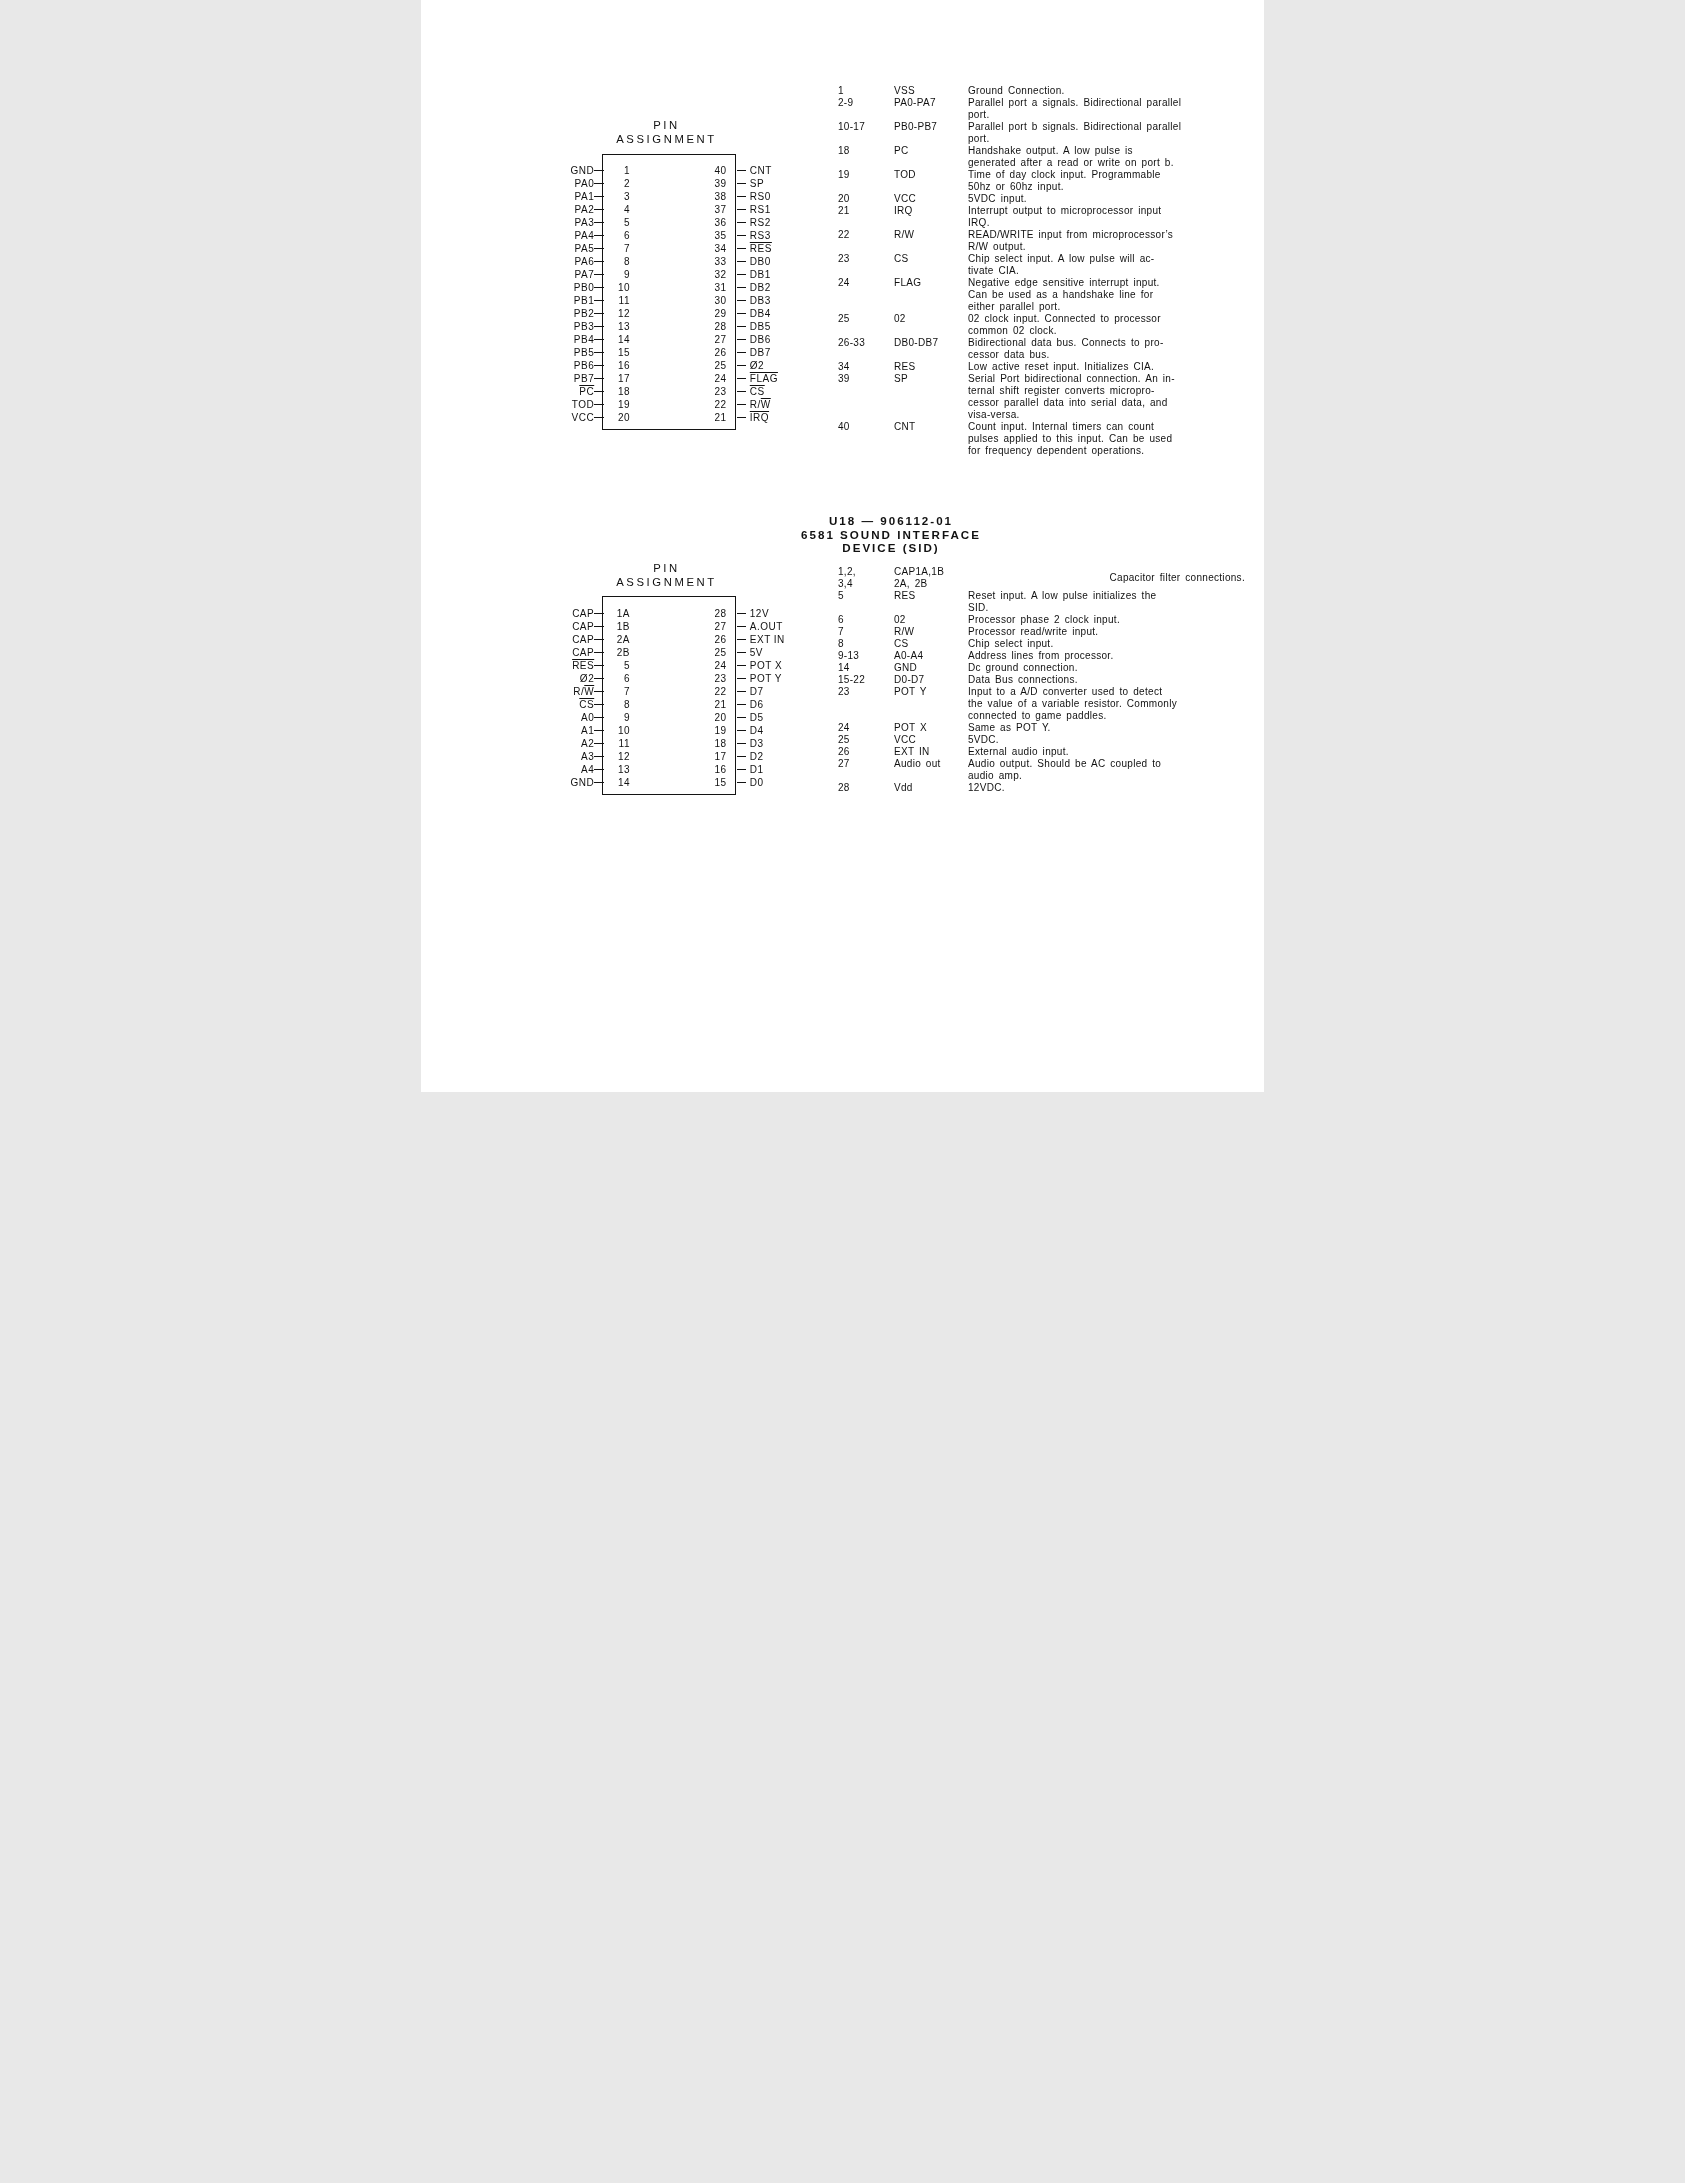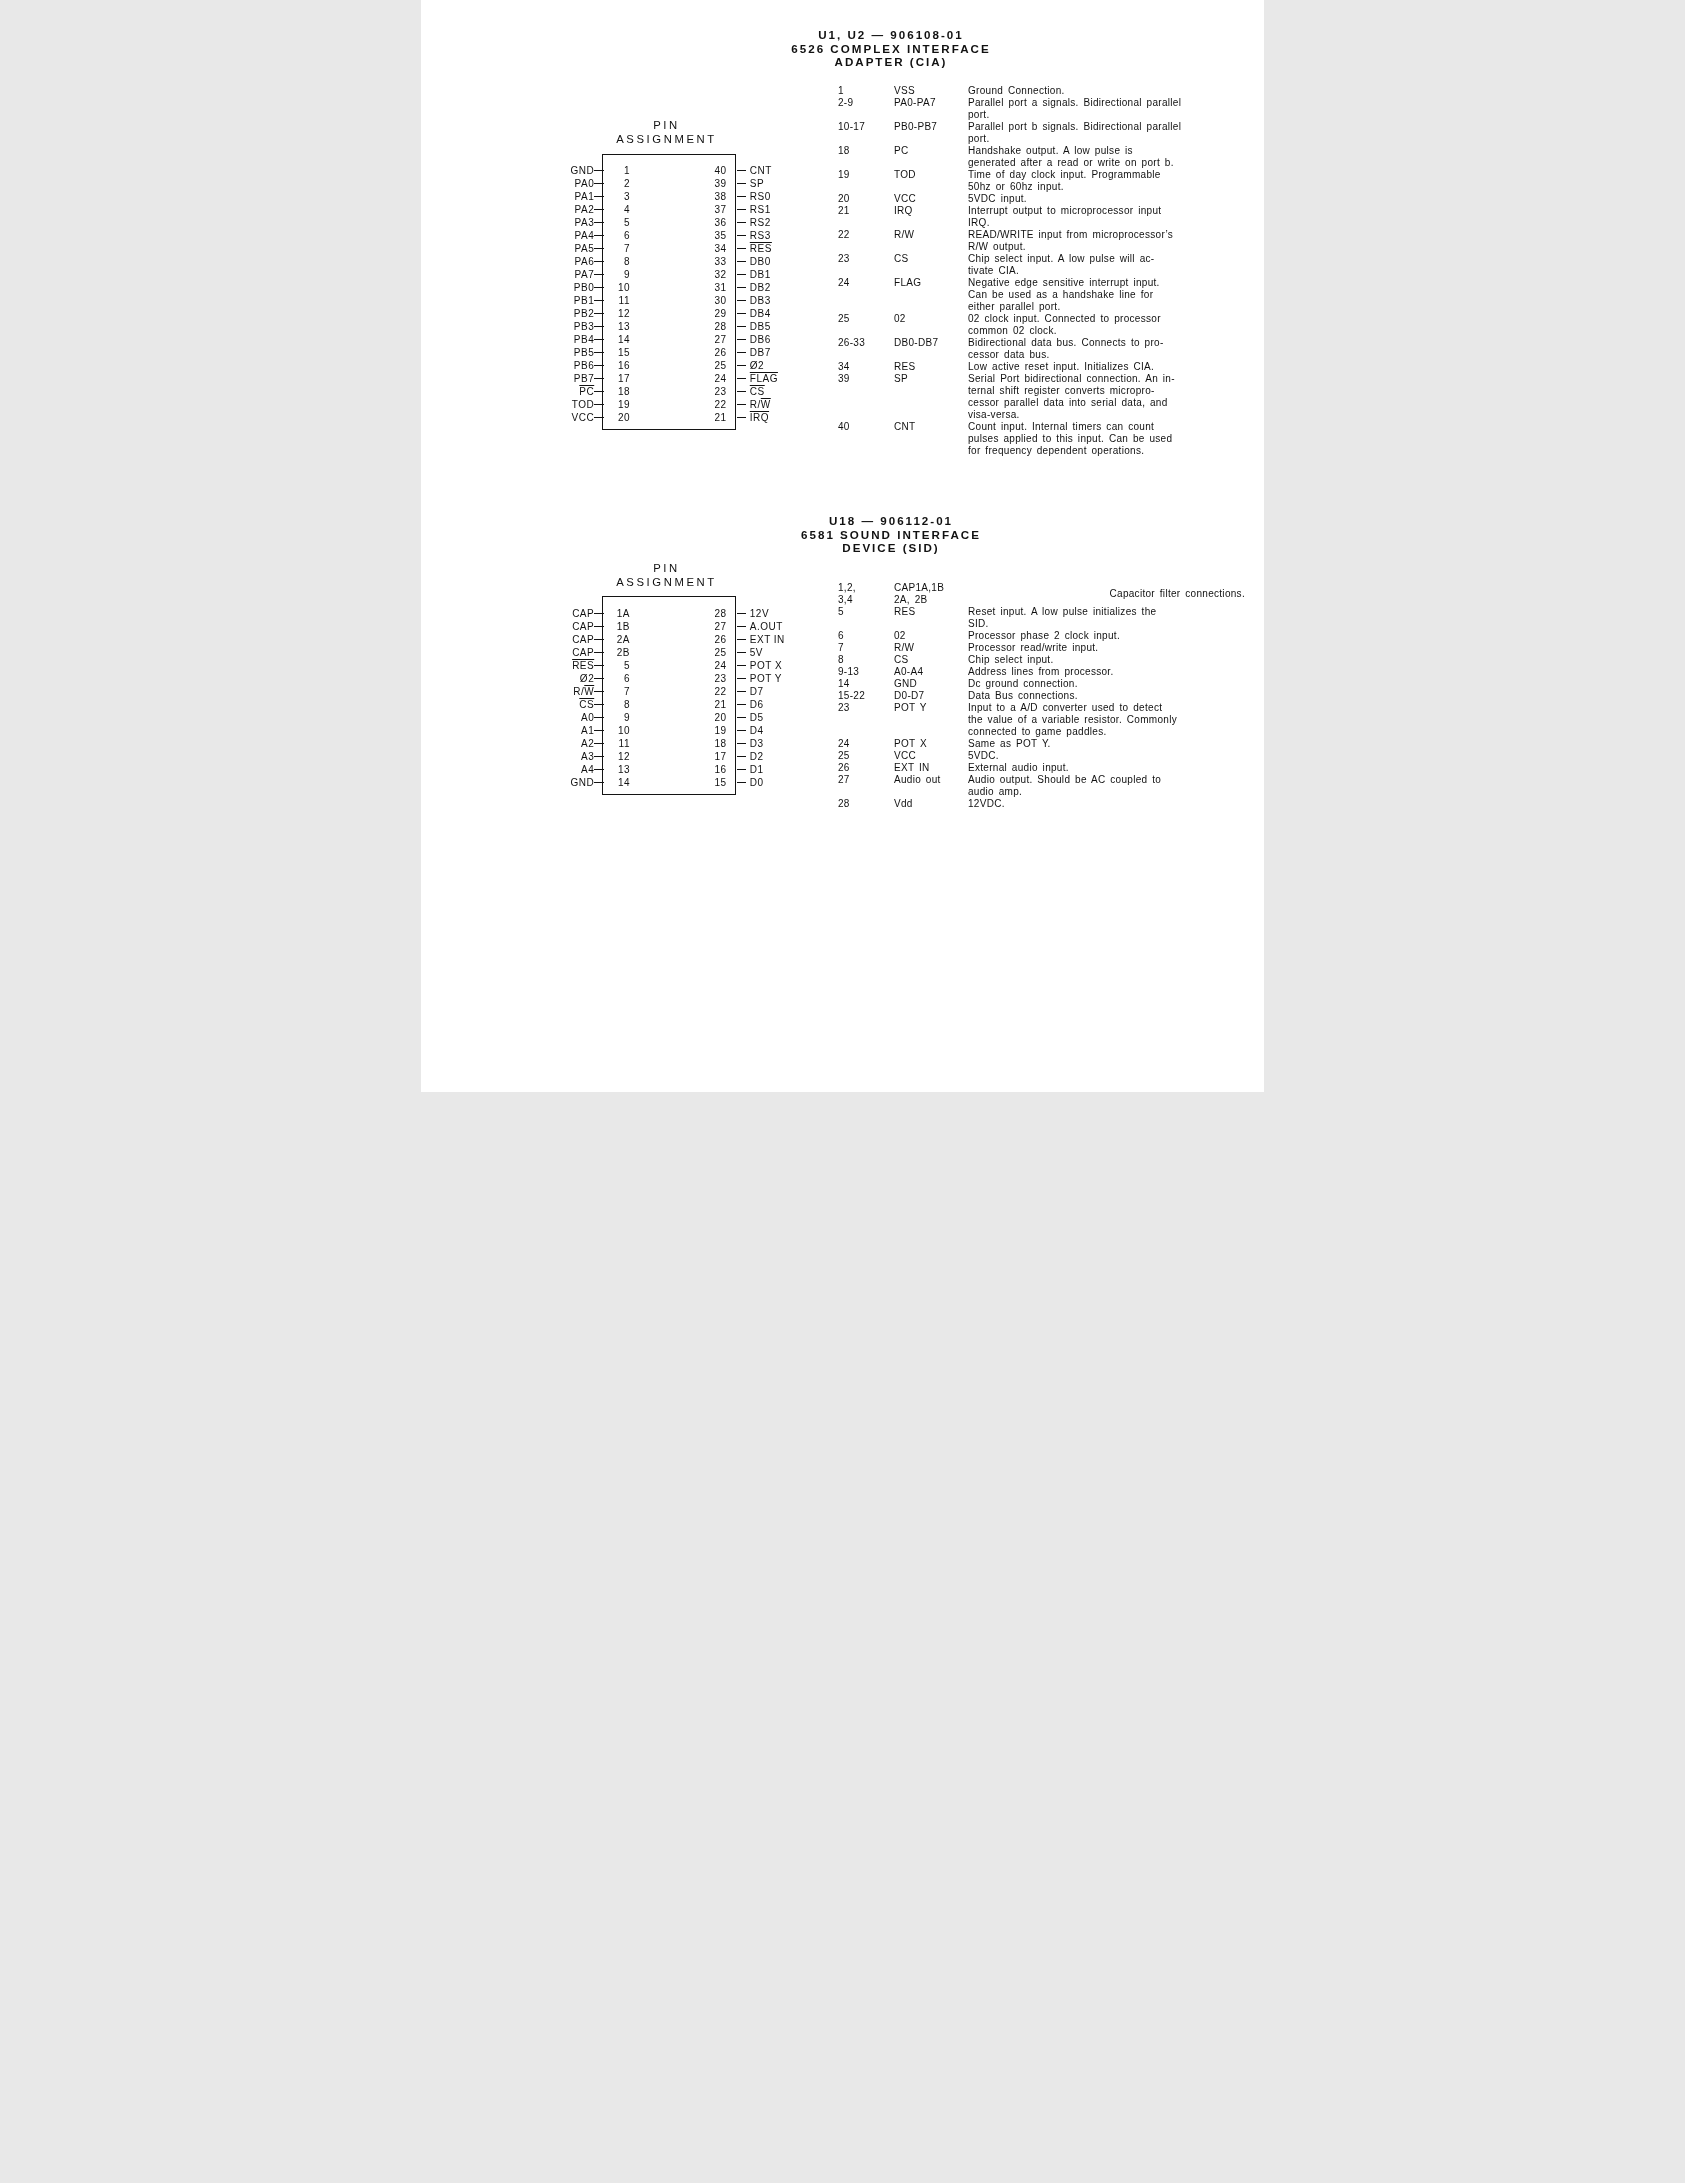--- a/index.html
+++ b/index.html
@@ -57,35 +57,30 @@
   .pdash{width:9.3px;border-top:1.5px solid #141414;height:0;flex:none;}
   .bar{text-decoration:overline;text-decoration-thickness:1.2px;}
 
   
   .ptable{
     position:absolute;left:417px;width:407px;
     font-size:10px;line-height:12px;
     letter-spacing:0.3px;word-spacing:1.7px;
   }
   #cia-table{top:85px;}
-  #sid-table{top:566px;margin-top:16px;}
+  #sid-table{top:566px;}
   .trow{display:grid;grid-template-columns:56px 74px 1fr;}
   .trow .c{white-space:pre-line;}
   .trow.center .desc{align-self:center;text-align:right;}
 </style>
 </head>
 <body>
 
 <div class="page">
 
-  <div class="title" id="cia-title">
-    <div>U1, U2 — 906108-01</div>
-    <div>6526 COMPLEX INTERFACE</div>
-    <div>ADAPTER (CIA)</div>
-  </div>
 
   <div class="pin-heading" id="cia-ph">
     <div>PIN</div>
     <div>ASSIGNMENT</div>
   </div>
 
   <div class="chip" id="cia-chip"></div>
 
   <div class="pins lpins" id="cia-lpins">
 

